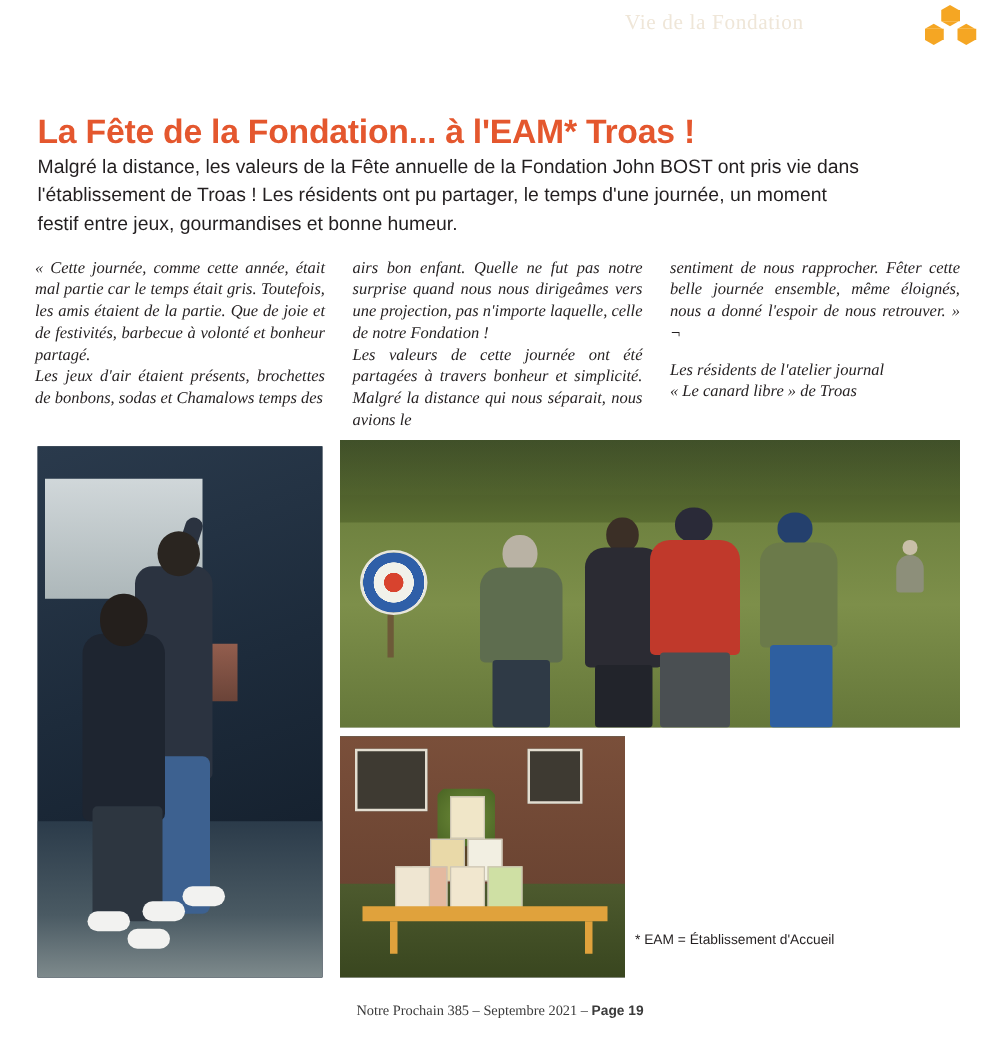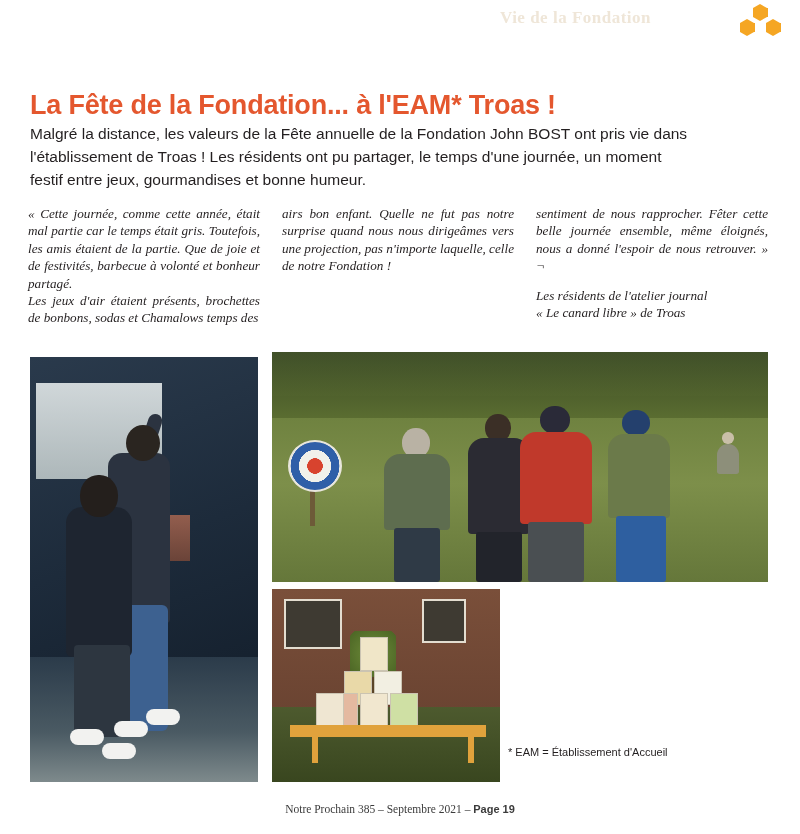--- a/index.html
+++ b/index.html
@@ -29,21 +29,21 @@
     left: 0;
     width: 800px;
     height: 46px;
   }
   .header-ghost {
     position: absolute;
     top: 8px;
     left: 500px;
     font-family: "Liberation Serif", serif;
     font-size: 17px;
-    font-weight: bold;
+    font-weight: normal;
     letter-spacing: 0.5px;
     color: #efe6d8;
     white-space: nowrap;
   }
   .logo {
     position: absolute;
     top: 2px;
     right: 18px;
     width: 42px;
     height: 40px;
@@ -326,20 +326,21 @@
 
   <div class="intro">Malgré la distance, les valeurs de la Fête annuelle de la Fondation John BOST ont pris vie dans l'établissement de Troas ! Les résidents ont pu partager, le temps d'une journée, un moment festif entre jeux, gourmandises et bonne humeur.</div>
 
   <div class="cols">
     <div class="col">
       <p>« Cette journée, comme cette année, était mal partie car le temps était gris. Toutefois, les amis étaient de la partie. Que de joie et de festivités, barbecue à volonté et bonheur partagé.</p>
       <p>Les jeux d'air étaient présents, brochettes de bonbons, sodas et Chamalows temps des</p>
     </div>
     <div class="col">
       <p>airs bon enfant. Quelle ne fut pas notre surprise quand nous nous dirigeâmes vers une projection, pas n'importe laquelle, celle de notre Fondation !</p>
+      <p>Les valeurs de cette journée ont été partagées à travers bonheur et simplicité. Malgré la distance qui nous séparait, nous avions le</p>
     </div>
     <div class="col">
       <p>sentiment de nous rapprocher. Fêter cette belle journée ensemble, même éloignés, nous a donné l'espoir de nous retrouver. » ¬</p>
       <div class="signature">
         <div>Les résidents de l'atelier journal</div>
         <div>« Le canard libre » de Troas</div>
       </div>
     </div>
   </div>
 

